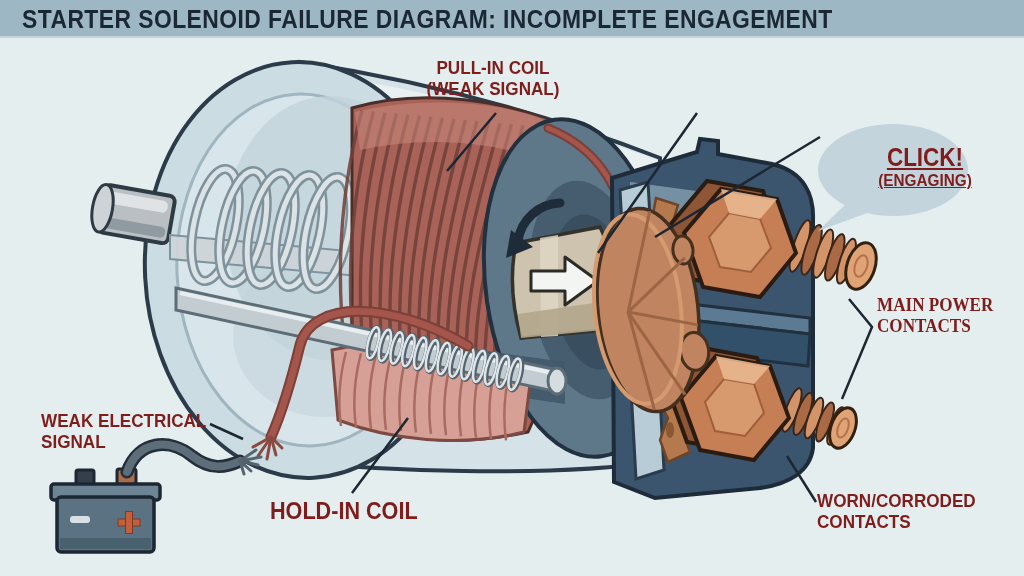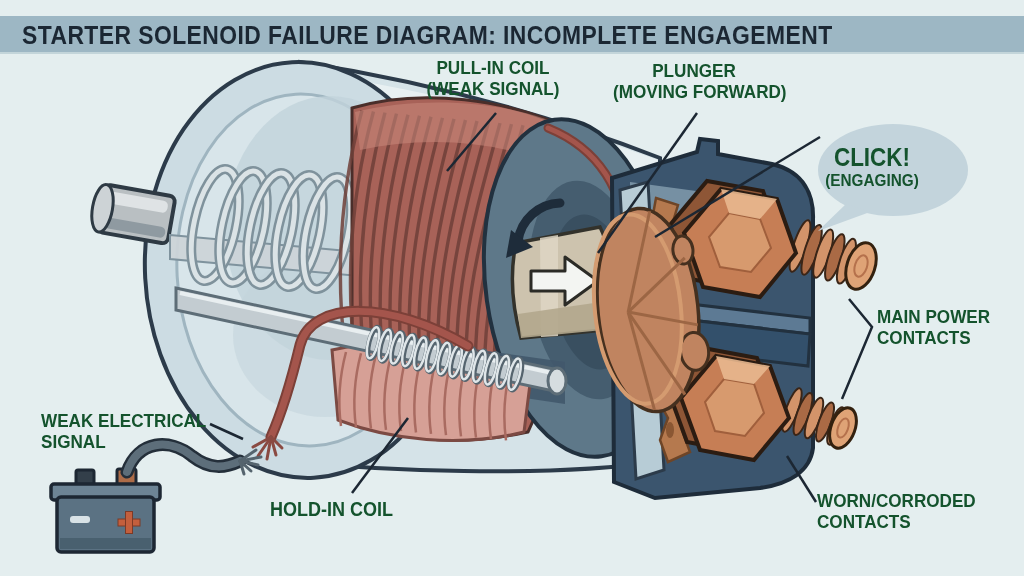--- a/index.html
+++ b/index.html
@@ -1,27 +1,27 @@
 <!DOCTYPE html>
 <html><head>
 <meta charset="utf-8">
 <style>
   html,body{margin:0;padding:0;}
   body{width:1024px;height:576px;overflow:hidden;background:#e4eeef;font-family:"Liberation Sans",sans-serif;}
   #stage{position:relative;width:1024px;height:576px;}
-  #titlebar{position:absolute;left:0;top:16px;width:1024px;height:38px;background:#9db7c4;border-bottom:2px solid #c3d5da;box-sizing:border-box;}
+  #titlebar{position:absolute;left:0;top:0;width:1024px;height:38px;background:#9db7c4;border-bottom:2px solid #c3d5da;box-sizing:border-box;}
   #titlebar .t{position:absolute;left:22px;top:4px;font-size:26px;font-weight:700;color:#1b2733;letter-spacing:.5px;transform:scaleX(.88);transform-origin:left center;white-space:nowrap;}
   svg#art{position:absolute;left:0;top:0;}
-  .lbl{position:absolute;color:#14532d;font-weight:700;line-height:1.12;white-space:nowrap;}
+  .lbl{position:absolute;color:#7f1d1d;font-weight:700;line-height:1.12;white-space:nowrap;}
   .lbl .ln{transform:scaleX(.9);}
   .lbl.center{text-align:center;}
   .lbl.center .ln{transform-origin:center top;}
   .lbl.left .ln{transform-origin:left top;}
   .fs19{font-size:19px;}
-  .fs20{font-size:20px;}
+  .fs20{font-size:24px;}
   #lbl-click .big{font-size:25px;transform:scaleX(.9);transform-origin:center top;}
   #lbl-click .small{font-size:17px;transform:scaleX(.9);transform-origin:center top;}
 </style>
 </head>
 <body>
 
 <div id="stage">
 
   <svg id="art" width="1024" height="576" viewBox="0 0 1024 576">
 
@@ -283,31 +283,27 @@
 
   <div id="titlebar">
     <div class="t">STARTER SOLENOID FAILURE DIAGRAM: INCOMPLETE ENGAGEMENT</div>
   </div>
 
   <div class="lbl center fs19" style="left:403px;top:57px;width:180px;">
     <div class="ln">PULL-IN COIL</div>
     <div class="ln">(WEAK SIGNAL)</div>
   </div>
 
-  <div class="lbl center fs19" style="left:604px;top:60px;width:180px;">
-    <div class="ln">PLUNGER</div>
-    <div class="ln">(MOVING FORWARD)</div>
-  </div>
-
-  <div class="lbl center" id="lbl-click" style="left:792px;top:143px;width:160px;">
+
+  <div class="lbl center" id="lbl-click" style="left:845px;top:143px;width:160px;text-decoration:underline;">
     <div class="big">CLICK!</div>
     <div class="small">(ENGAGING)</div>
   </div>
 
-  <div class="lbl left fs19" style="left:877px;top:306px;">
+  <div class="lbl left fs19" style="left:877px;top:294px;font-family:Liberation Serif, serif;">
     <div class="ln">MAIN POWER</div>
     <div class="ln">CONTACTS</div>
   </div>
 
   <div class="lbl left fs19" style="left:817px;top:490px;">
     <div class="ln">WORN/CORRODED</div>
     <div class="ln">CONTACTS</div>
   </div>
 
   <div class="lbl left fs19" style="left:41px;top:410px;">

